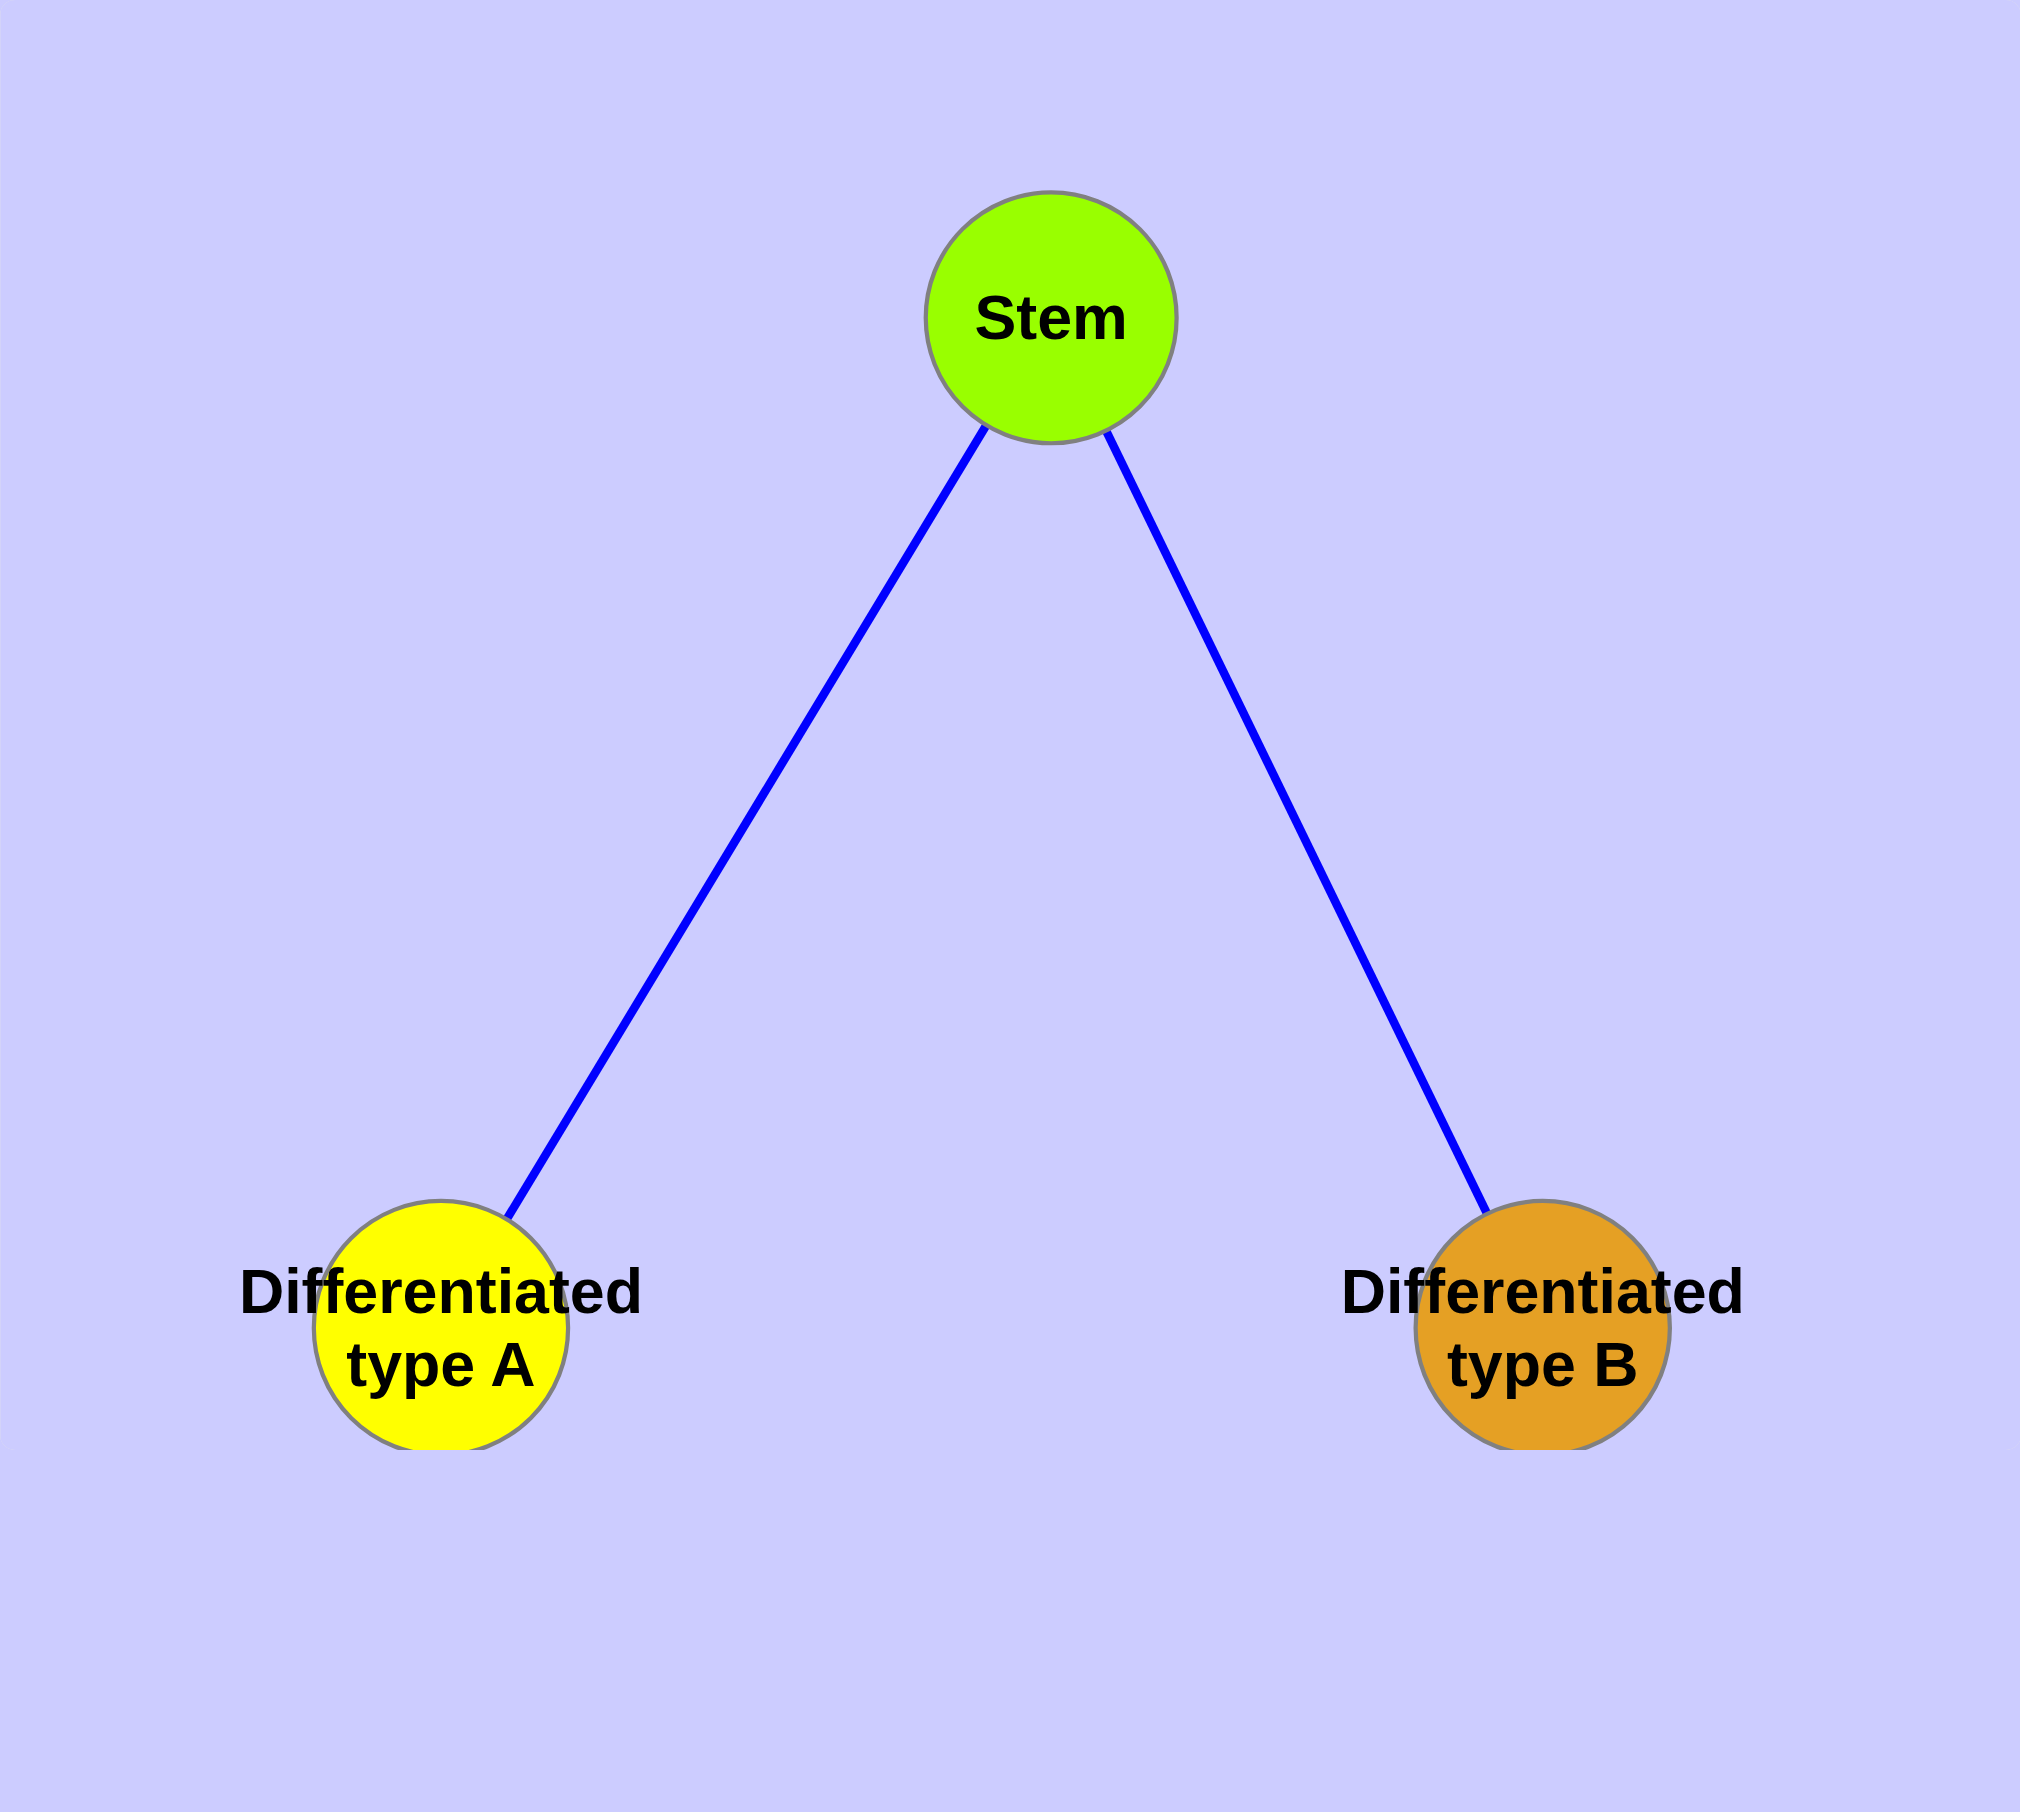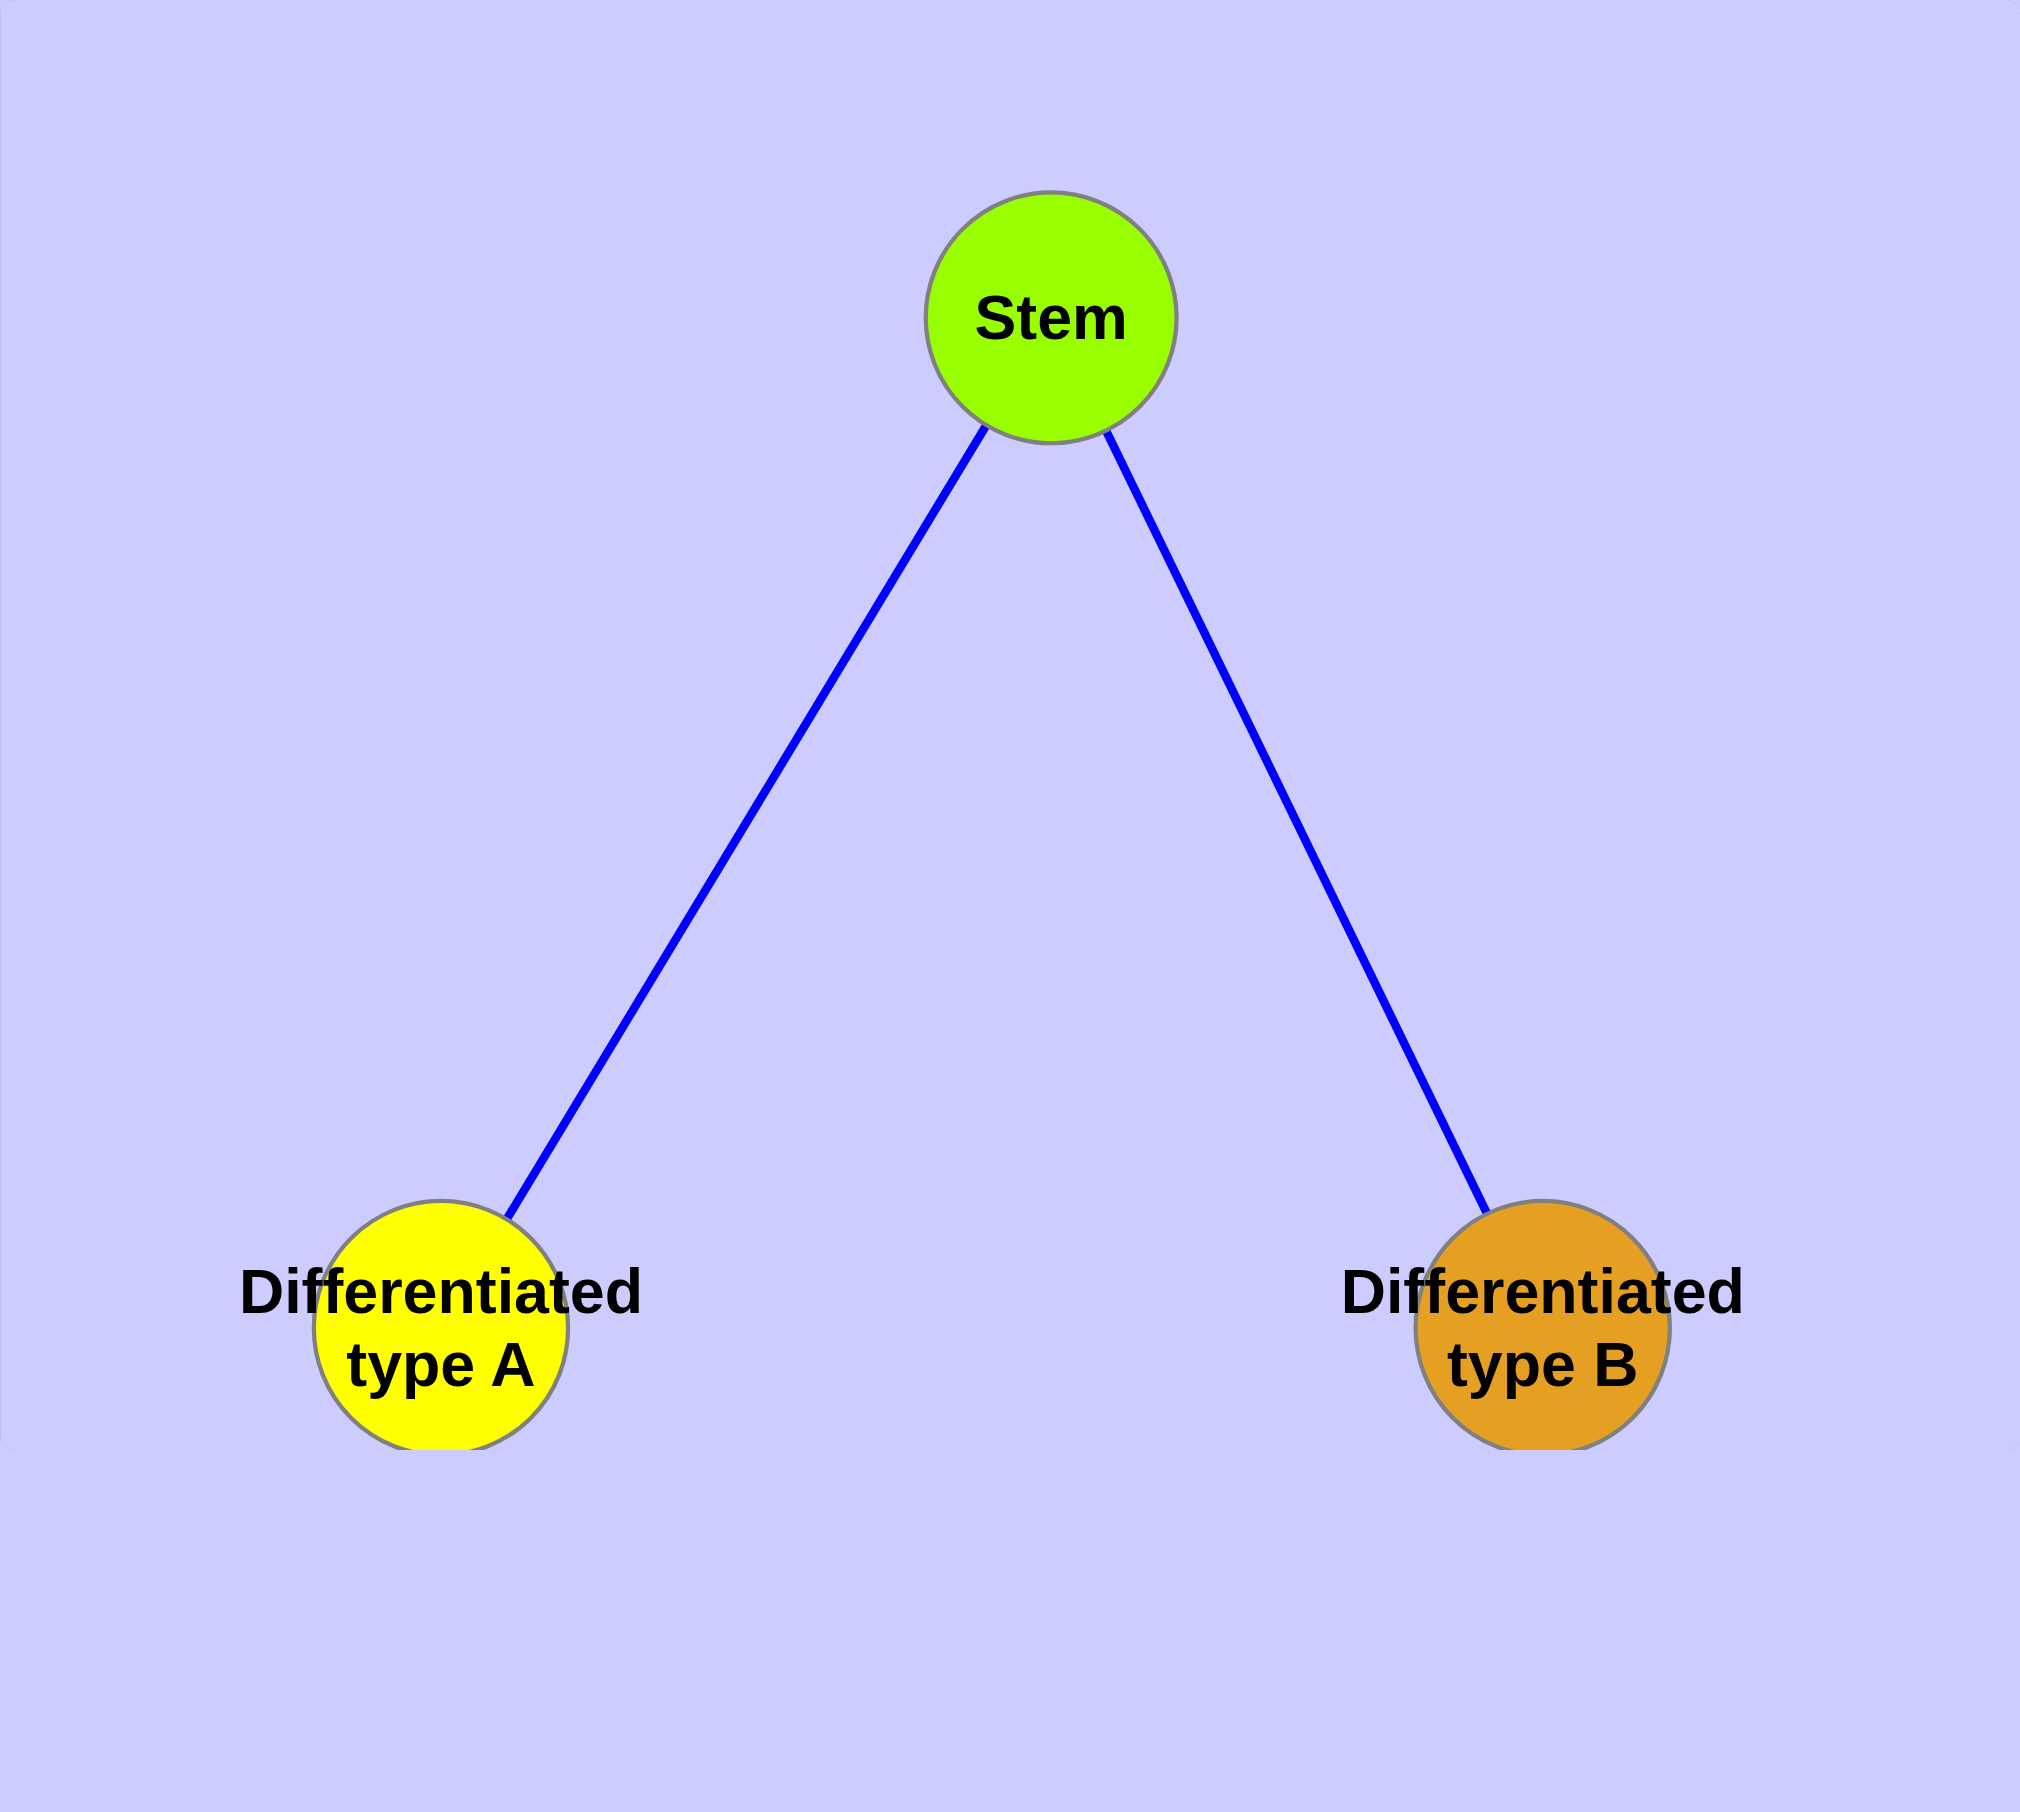--- a/index.html
+++ b/index.html
@@ -28,21 +28,21 @@
     font-family: "Liberation Sans", sans-serif;
     font-weight: bold;
     fill: #000000;
     text-anchor: middle;
     paint-order: normal;
   }
 </style>
 </head>
 <body>
 
-<div id="canvas" style="width: 2021px; height: 1450px; background: #a3a3a3; border-radius: 15px;">
+<div id="canvas" style="width: 2021px; height: 1450px; background: #e5e5e5; border-radius: 15px;">
   <svg id="graph-svg" viewBox="0 0 2384 2138" width="2021" height="1812">
 
     <rect x="0" y="0" width="2384" height="2138" fill="#ccccff"></rect>
 
     <g>
       <line x1="1240" y1="375" x2="520" y2="1567" stroke="#0000ff" stroke-width="10" stroke-linecap="butt"></line>
       <line x1="1240" y1="375" x2="1820" y2="1567" stroke="#0000ff" stroke-width="10" stroke-linecap="butt"></line>
     </g>
 
     <g>

